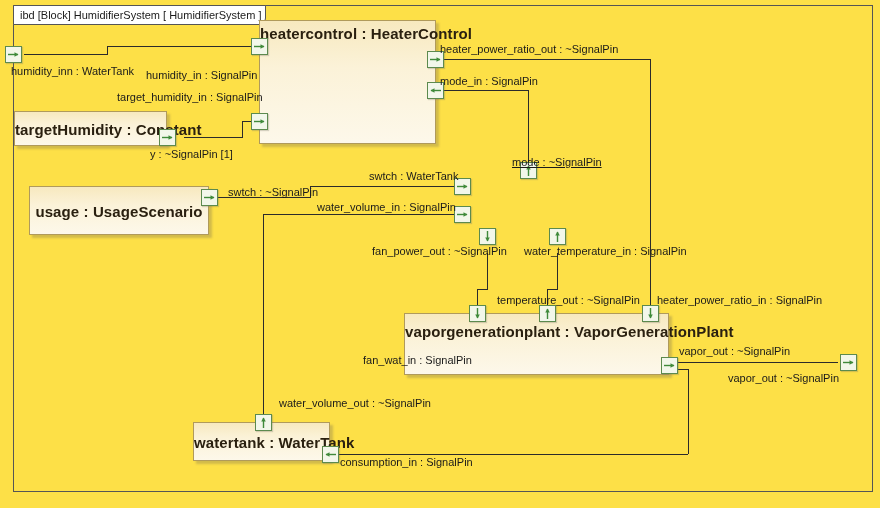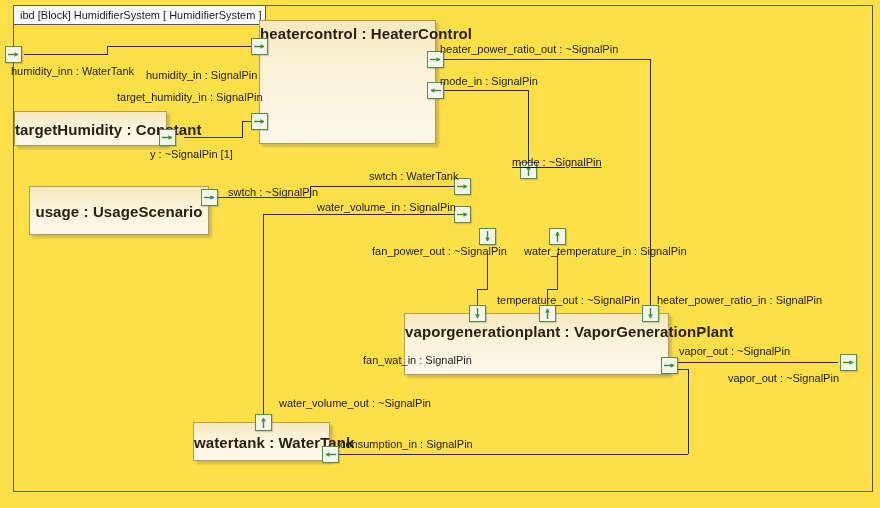--- a/index.html
+++ b/index.html
@@ -290,15 +290,15 @@
   <div class="lbl" style="left:369px; top:170px;">swtch : WaterTank</div>
   <div class="lbl" style="left:317px; top:201px;text-align:center;">water_volume_in : SignalPin</div>
   <div class="lbl" style="left:372px; top:245px;">fan_power_out : ~SignalPin</div>
   <div class="lbl" style="left:524px; top:245px;">water_temperature_in : SignalPin</div>
   <div class="lbl" style="left:363px; top:308px;margin-top:46px;">fan_wat_in : SignalPin</div>
   <div class="lbl" style="left:497px; top:294px;">temperature_out : ~SignalPin</div>
   <div class="lbl" style="left:657px; top:294px;">heater_power_ratio_in : SignalPin</div>
   <div class="lbl" style="left:679px; top:345px;">vapor_out : ~SignalPin</div>
   <div class="lbl" style="left:728px; top:372px;">vapor_out : ~SignalPin</div>
   <div class="lbl" style="left:267px; top:397px;margin-left:12px;">water_volume_out : ~SignalPin</div>
-  <div class="lbl" style="left:340px; top:438px;">consumption_in : SignalPin</div>
+  <div class="lbl" style="left:340px; top:456px;">consumption_in : SignalPin</div>
 
 </div>
 
 </body></html>

